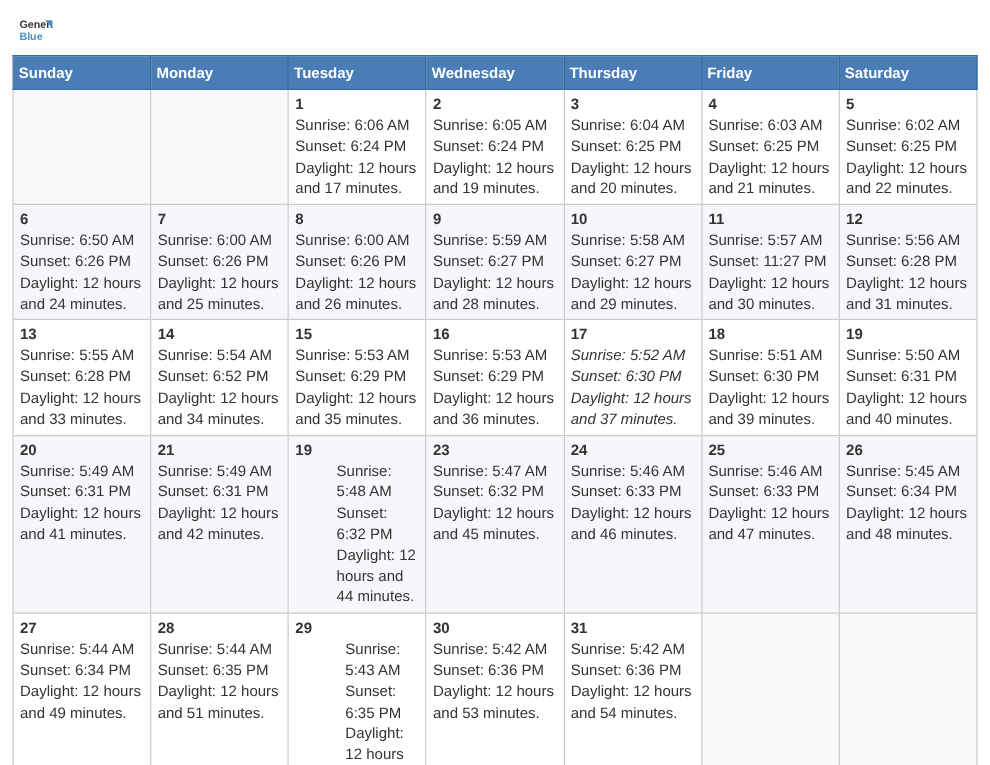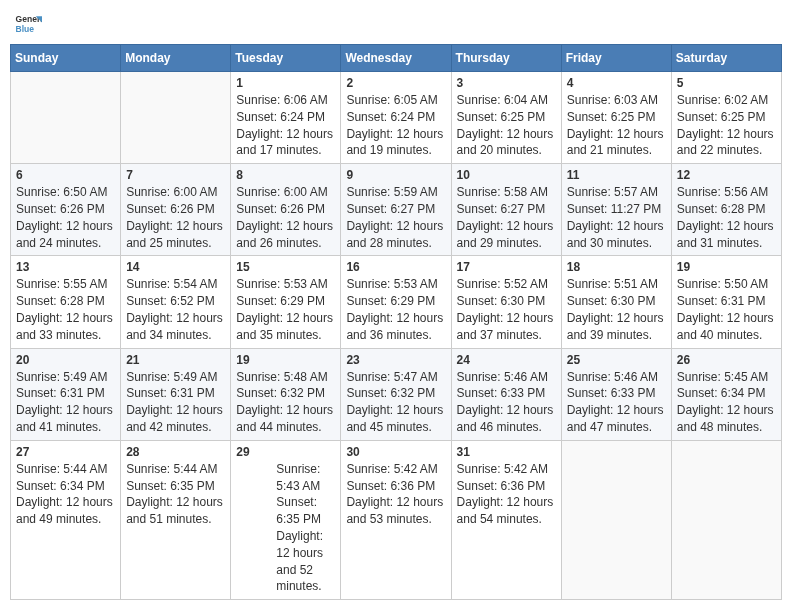--- a/index.html
+++ b/index.html
@@ -209,21 +209,21 @@
 Daylight: 12 hours and 35 minutes.</div>
         </td>
         <td>
           <span class="day-number">16</span>
           <div class="day-info" style="white-space: pre-line;">Sunrise: 5:53 AM
 Sunset: 6:29 PM
 Daylight: 12 hours and 36 minutes.</div>
         </td>
         <td>
           <span class="day-number">17</span>
-          <div class="day-info" style="white-space: pre-line;">Sunrise: 5:52 AM
+          <div class="day-info" style="white-space: pre-line; font-style: italic;">Sunrise: 5:52 AM
 Sunset: 6:30 PM
 Daylight: 12 hours and 37 minutes.</div>
         </td>
         <td>
           <span class="day-number">18</span>
           <div class="day-info" style="white-space: pre-line;">Sunrise: 5:51 AM
 Sunset: 6:30 PM
 Daylight: 12 hours and 39 minutes.</div>
         </td>
         <td>
@@ -241,21 +241,21 @@
 Daylight: 12 hours and 41 minutes.</div>
         </td>
         <td>
           <span class="day-number">21</span>
           <div class="day-info" style="white-space: pre-line;">Sunrise: 5:49 AM
 Sunset: 6:31 PM
 Daylight: 12 hours and 42 minutes.</div>
         </td>
         <td>
           <span class="day-number">19</span>
-          <div class="day-info" style="white-space: pre-line;">Sunrise: 5:48 AM
+          <div class="day-info" style="white-space: pre-line; margin-left: 33px;">Sunrise: 5:48 AM
 Sunset: 6:32 PM
 Daylight: 12 hours and 44 minutes.</div>
         </td>
         <td>
           <span class="day-number">23</span>
           <div class="day-info" style="white-space: pre-line;">Sunrise: 5:47 AM
 Sunset: 6:32 PM
 Daylight: 12 hours and 45 minutes.</div>
         </td>
         <td>

